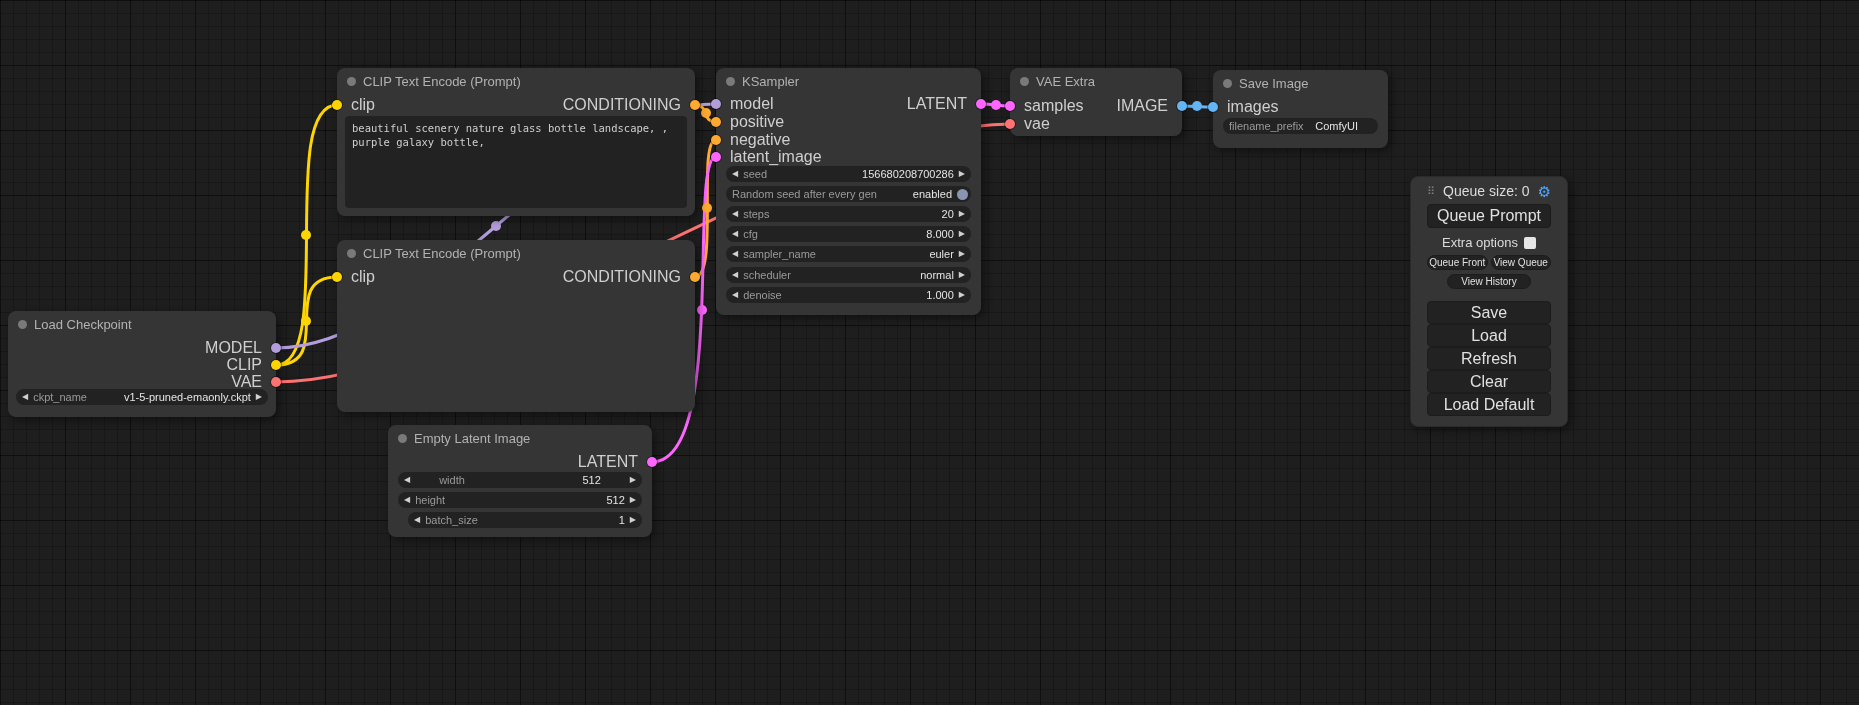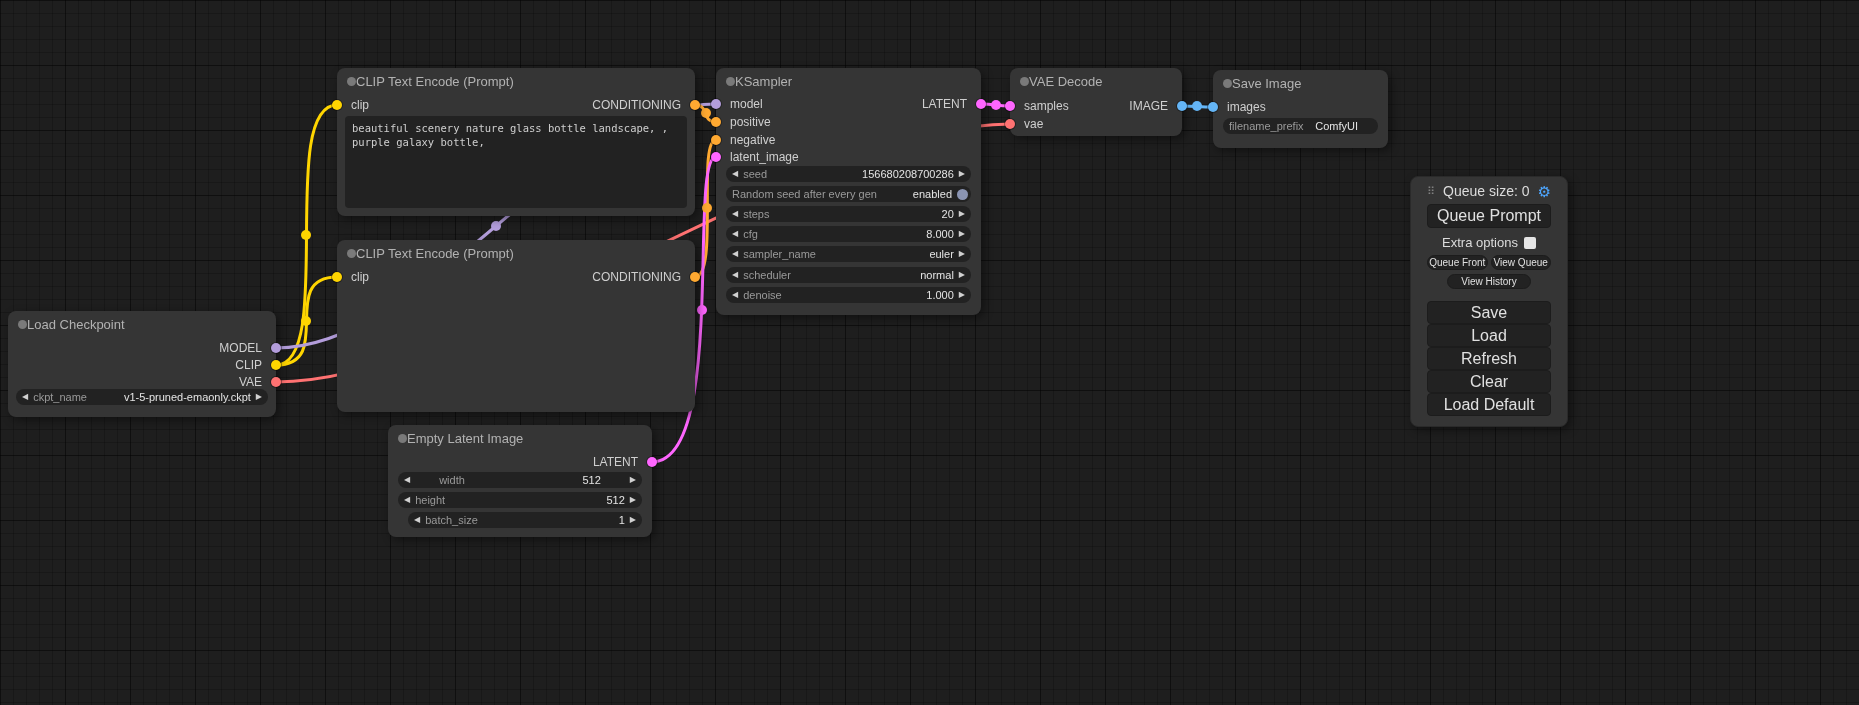--- a/index.html
+++ b/index.html
@@ -16,27 +16,27 @@
   }
   .wires{position:absolute;left:0;top:0;z-index:0;}
   .wires path{fill:none;stroke-width:3;stroke-linecap:round;}
   .w-clip{stroke:#ffd500}.w-model{stroke:#b39ddb}.w-vae{stroke:#ff7272}
   .w-cond{stroke:#ffa931}.w-latent{stroke:#ff66ff}.w-image{stroke:#64b5f6}
   .f-clip{fill:#ffd500}.f-model{fill:#b39ddb}
   .f-cond{fill:#ffa931}.f-latent{fill:#ff66ff}.f-image{fill:#64b5f6}
 
   .node{position:absolute;background:#353535;border-radius:8px;z-index:1;
     box-shadow:3px 3px 10px rgba(0,0,0,0.45);color:#b0b0b0;}
-  .node-header{position:absolute;left:0;top:0;right:0;height:26px;display:flex;align-items:center;padding:4px 10px;box-sizing:border-box;}
+  .node-header{position:absolute;left:0;top:0;right:0;height:26px;display:flex;align-items:center;padding:4px 10px;gap:7px;box-sizing:border-box;}
   .collapse-dot{width:9px;height:9px;border-radius:50%;background:#7a7a7a;flex:none;}
   .node-title{font-size:13px;color:#b2b2b2;white-space:nowrap;}
   .port{position:absolute;width:10px;height:10px;border-radius:50%;z-index:2;box-shadow:0 0 0 1px rgba(0,0,0,0.35);}
   .p-model{background:#b39ddb}.p-clip{background:#ffd500}.p-vae{background:#ff7272}
   .p-cond{background:#ffa931}.p-latent{background:#ff66ff}.p-image{background:#64b5f6}
-  .slot-label{position:absolute;font-size:12px;color:#cfcfcf;line-height:14px;white-space:nowrap;text-align:right;}
+  .slot-label{position:absolute;font-size:16px;color:#cfcfcf;line-height:14px;white-space:nowrap;text-align:right;}
   .slot-label.in{left:14px;}
   .slot-label.out{right:14px;}
 
   .widget{position:absolute;height:16px;background:#222;border-radius:8px;display:flex;align-items:center;box-sizing:border-box;padding:0 6px;font-size:11px;color:#9a9a9a;gap:5px;}
   .wname{white-space:nowrap;}
   .wvalue{margin-left:auto;color:#e4e4e4;white-space:nowrap;}
   .arr{font-size:8px;color:#d0d0d0;line-height:1;flex:none;}
   .arr-l::before{content:"◀";}
   .arr-r::before{content:"▶";}
   .toggle-knob{width:11px;height:11px;border-radius:50%;background:#8a94b2;flex:none;margin-right:-3px;}
@@ -213,21 +213,21 @@
     <span class="arr arr-l"></span>
     <span class="wname">denoise</span>
     <span class="wvalue">1.000</span>
     <span class="arr arr-r"></span>
   </div>
 </div>
 
 <div class="node" style="left:1010px;top:68px;width:172px;height:68px;">
   <div class="node-header">
     <span class="collapse-dot"></span>
-    <span class="node-title">VAE Decode</span>
+    <span class="node-title">VAE Extra</span>
   </div>
   <span class="port p-latent" style="left:-5px;top:33px;"></span>
   <span class="slot-label in" style="top:31px;">samples</span>
   <span class="port p-vae" style="left:-5px;top:51px;"></span>
   <span class="slot-label in" style="top:49px;">vae</span>
   <span class="slot-label out" style="top:31px;">IMAGE</span>
   <span class="port p-image" style="right:-5px;top:33px;"></span>
 </div>
 
 <div class="node" style="left:1213px;top:70px;width:175px;height:78px;">

